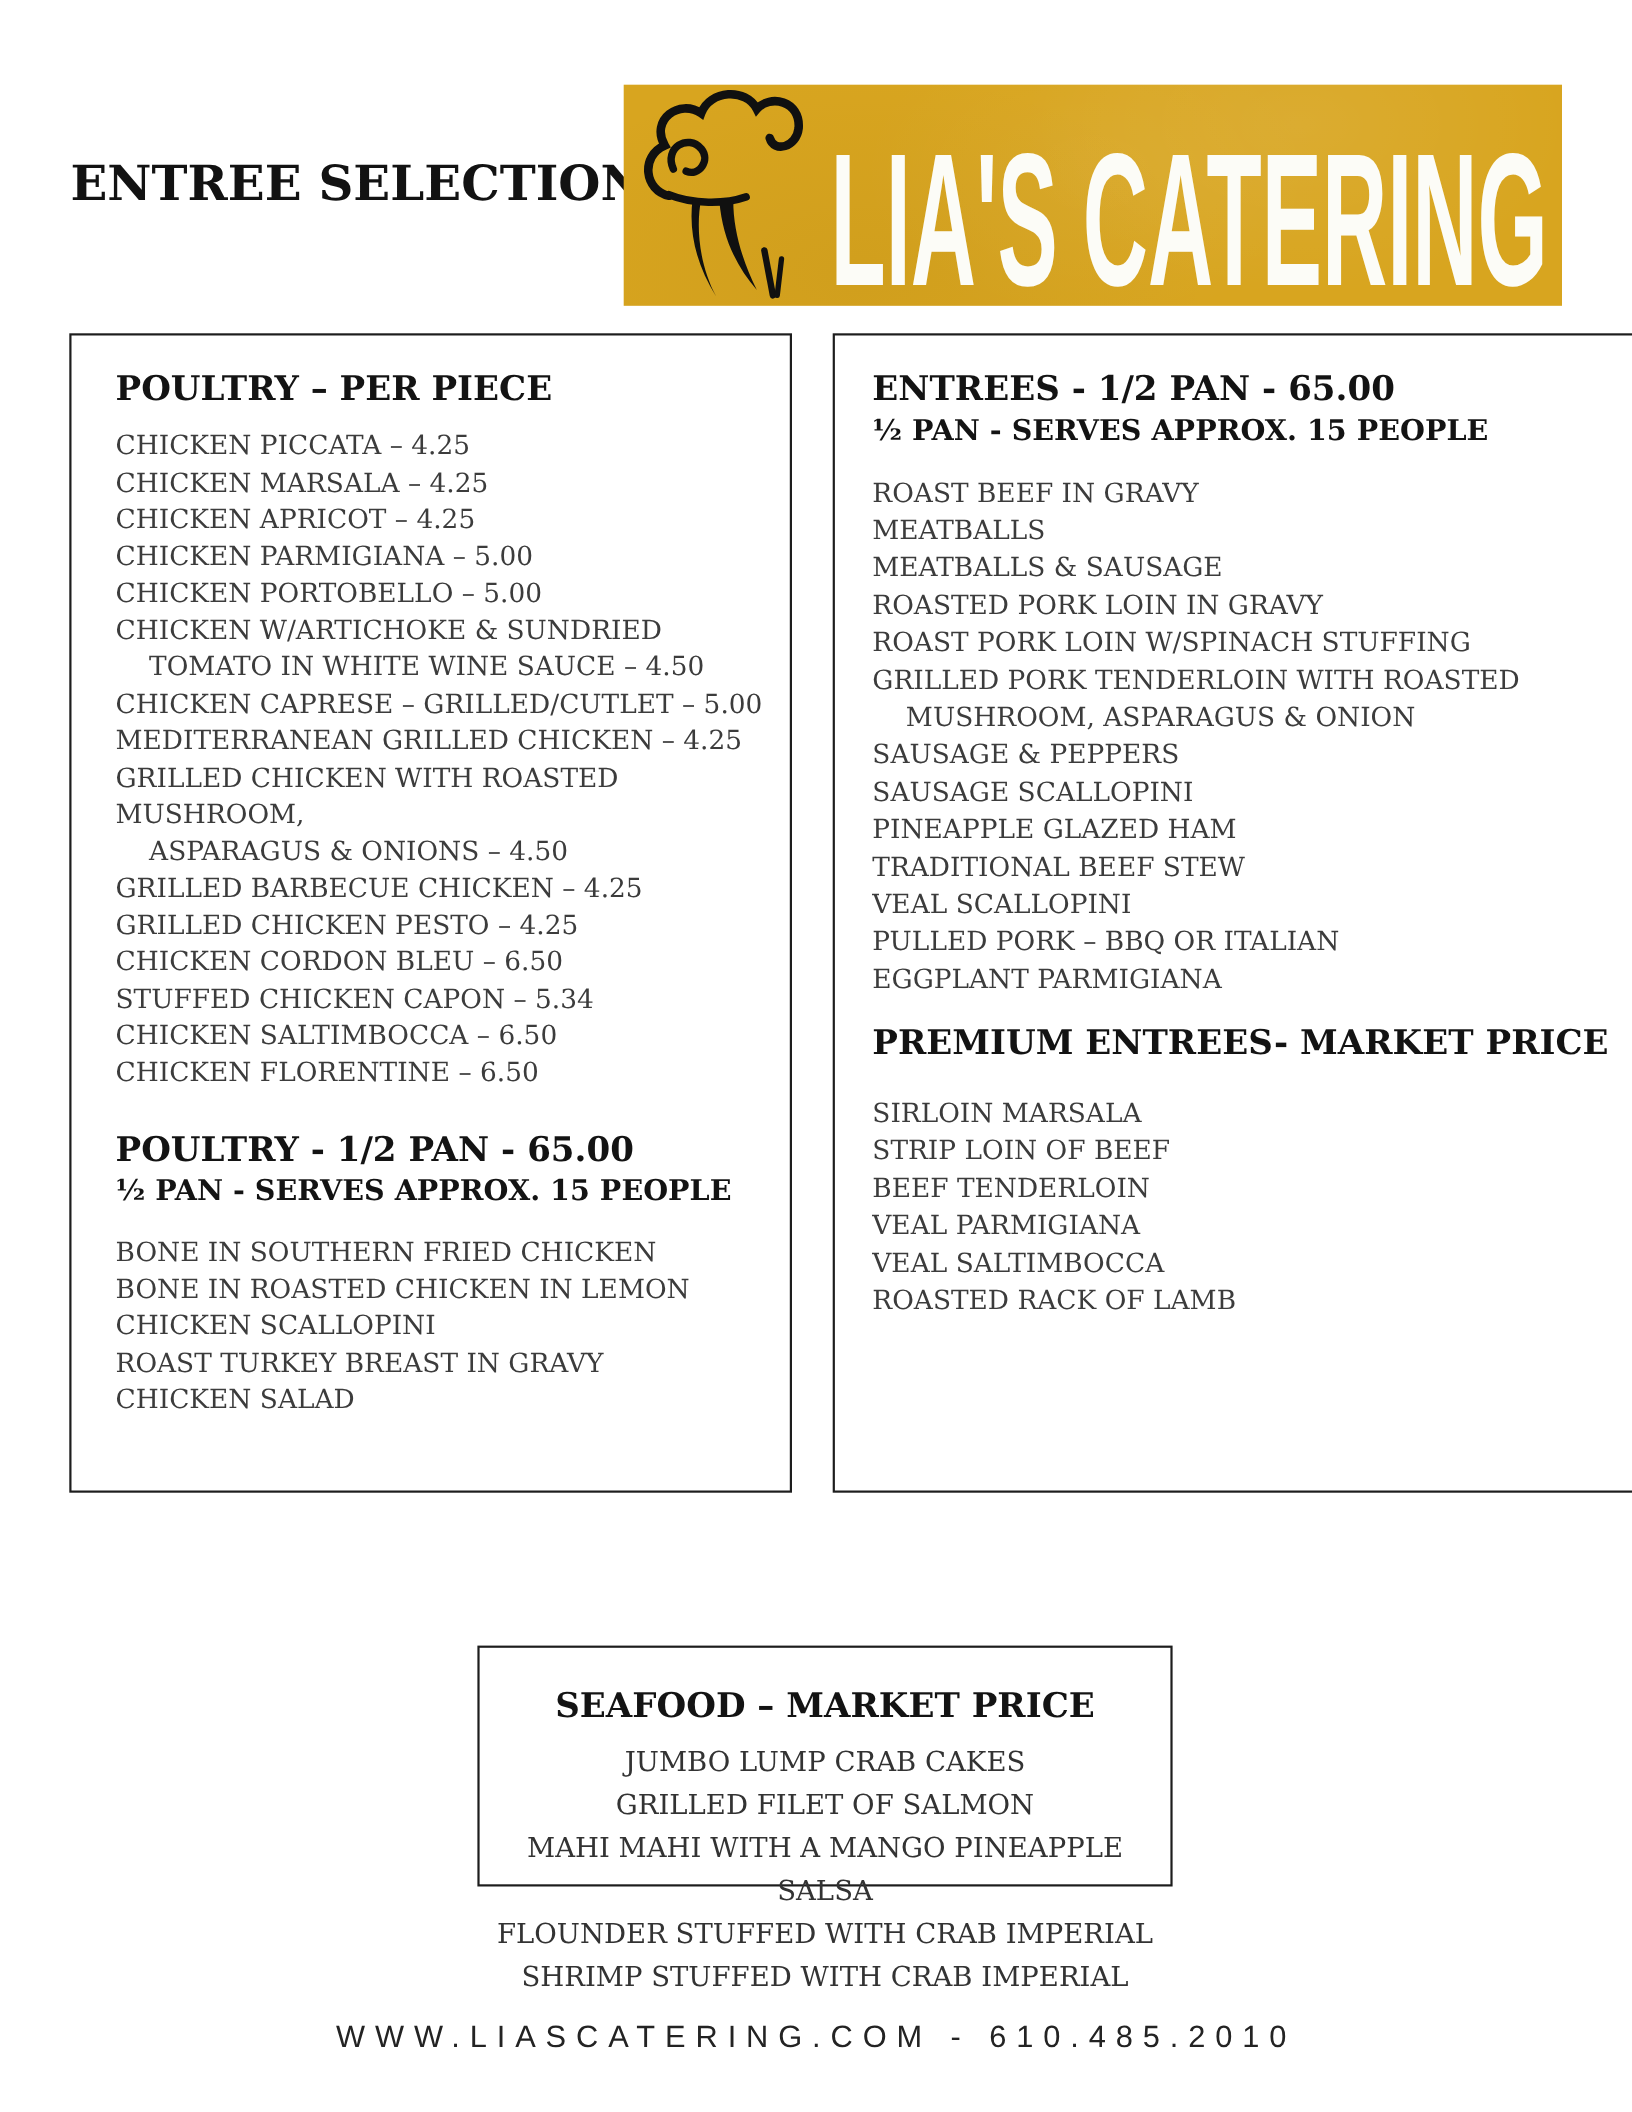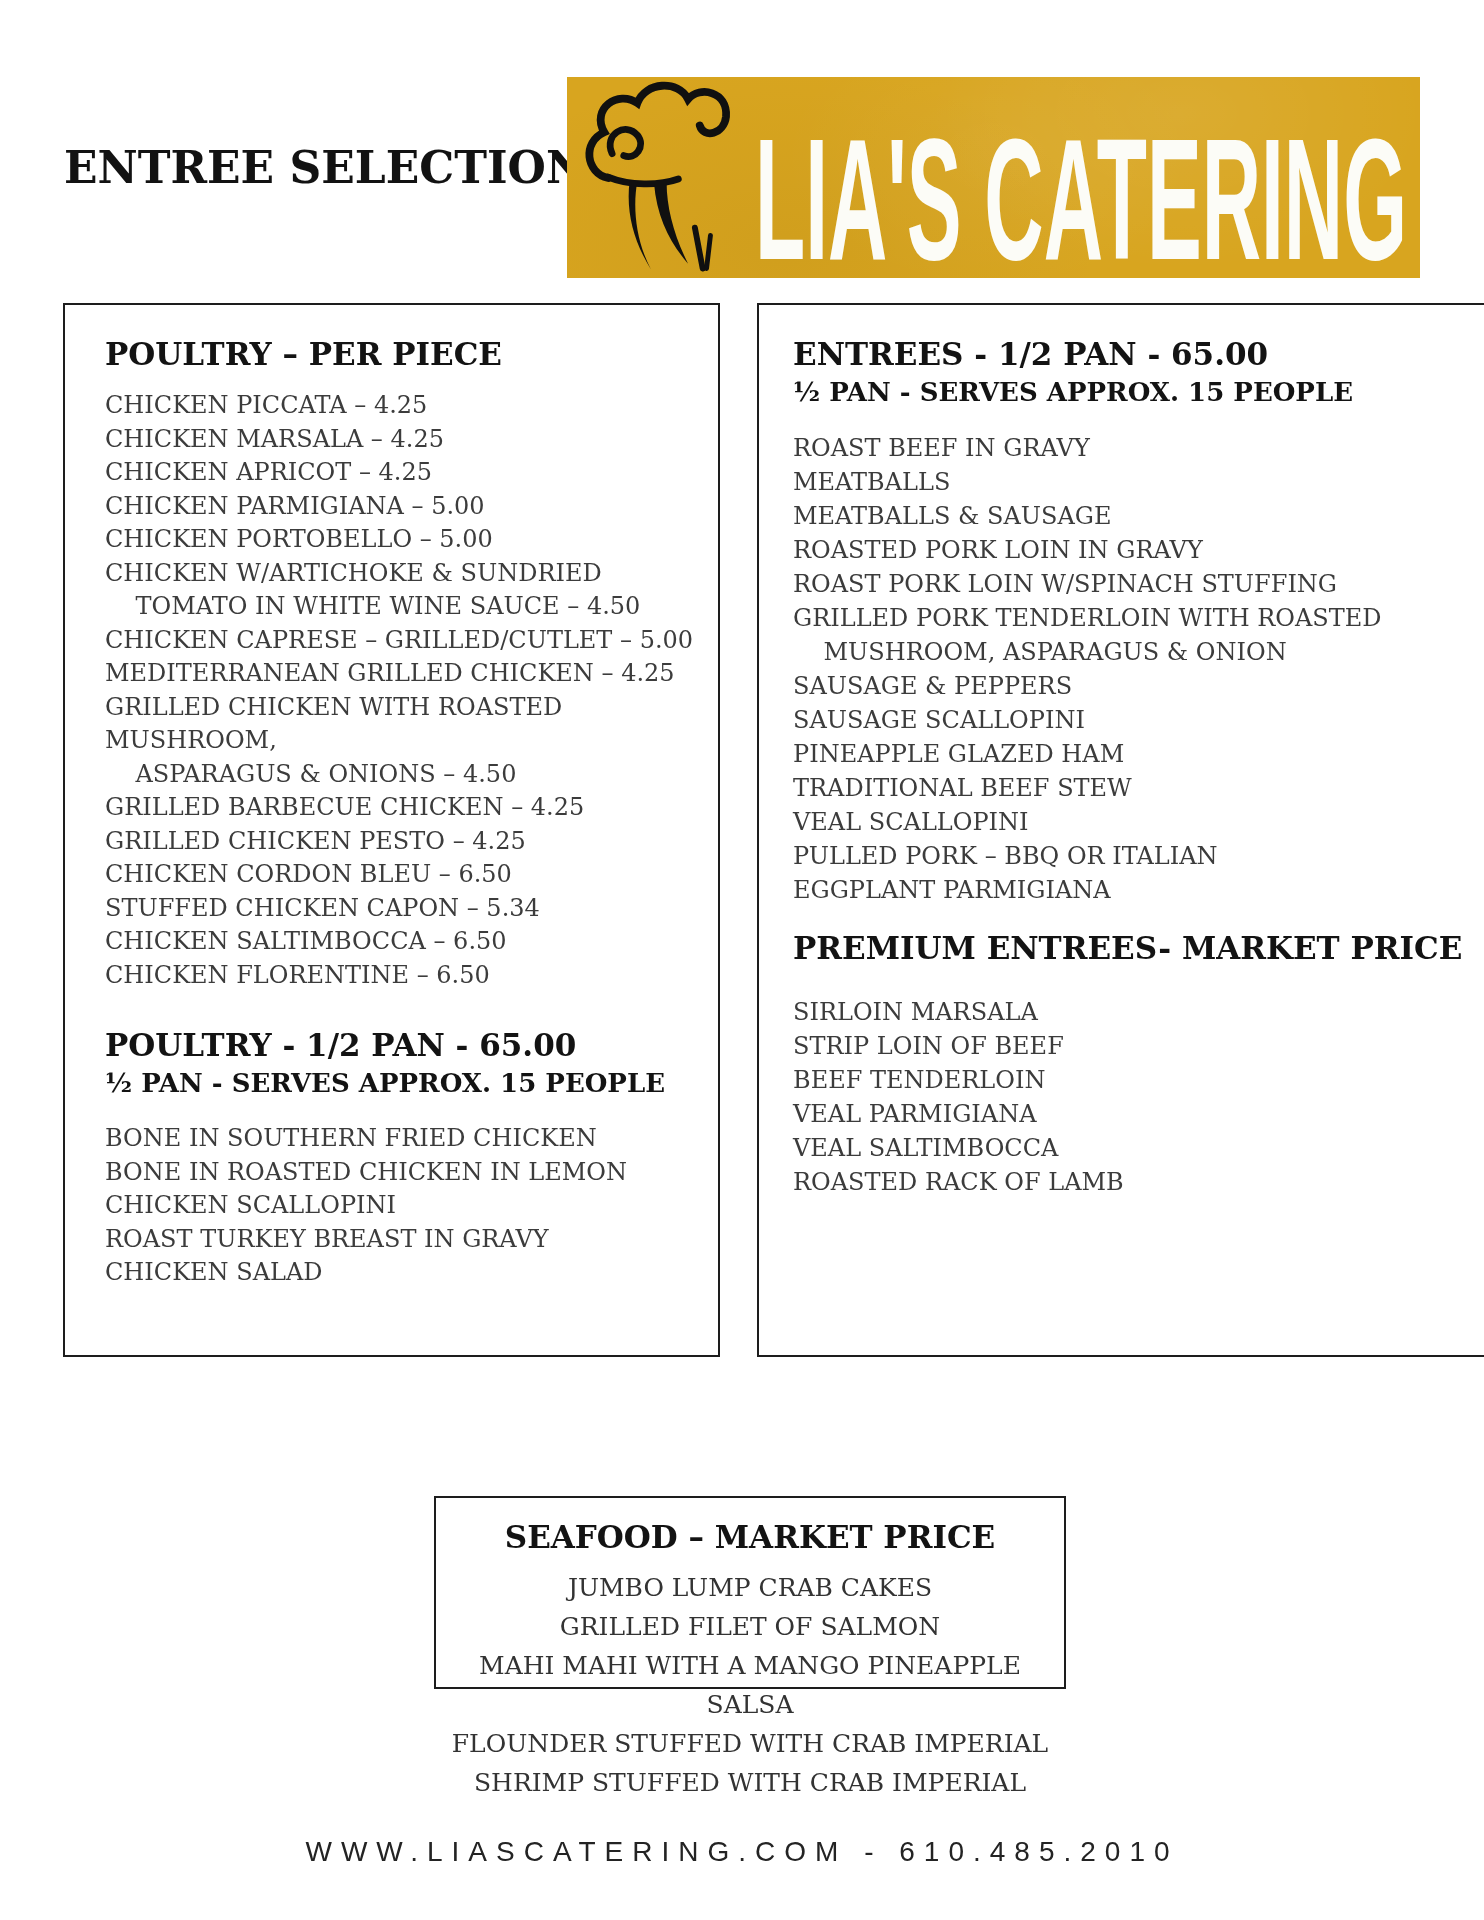--- a/index.html
+++ b/index.html
@@ -33,21 +33,21 @@
     fill:#FCFCF7;
   }
   .box{
     position:absolute;
     border:2px solid #1d1d1d;
     background:#ffffff;
     box-sizing:border-box;
   }
   #poultry-box{left:63px;top:303px;width:657px;height:1054px;padding:30px 18px 0 40px;}
   #entrees-box{left:757px;top:303px;width:778px;height:1054px;padding:30px 16px 0 34px;}
-  #seafood-box{left:434px;top:1496px;width:632px;height:193px;padding:20px 8px 0 8px;text-align:center;}
+  #seafood-box{left:434px;top:1496px;width:632px;height:219px;padding:34px 8px 0 8px;text-align:center;}
   .h-lg{
     font-weight:700;font-size:31px;line-height:38px;
     color:#131313;margin:0;white-space:nowrap;
   }
   .h-sm{
     font-weight:700;font-size:26px;line-height:34px;
     color:#131313;margin:2px 0 0 0;white-space:nowrap;
   }
   .menu-list{margin:0;padding:0;color:#3c3c3c;}
   .menu-list > div{white-space:pre-wrap;}

